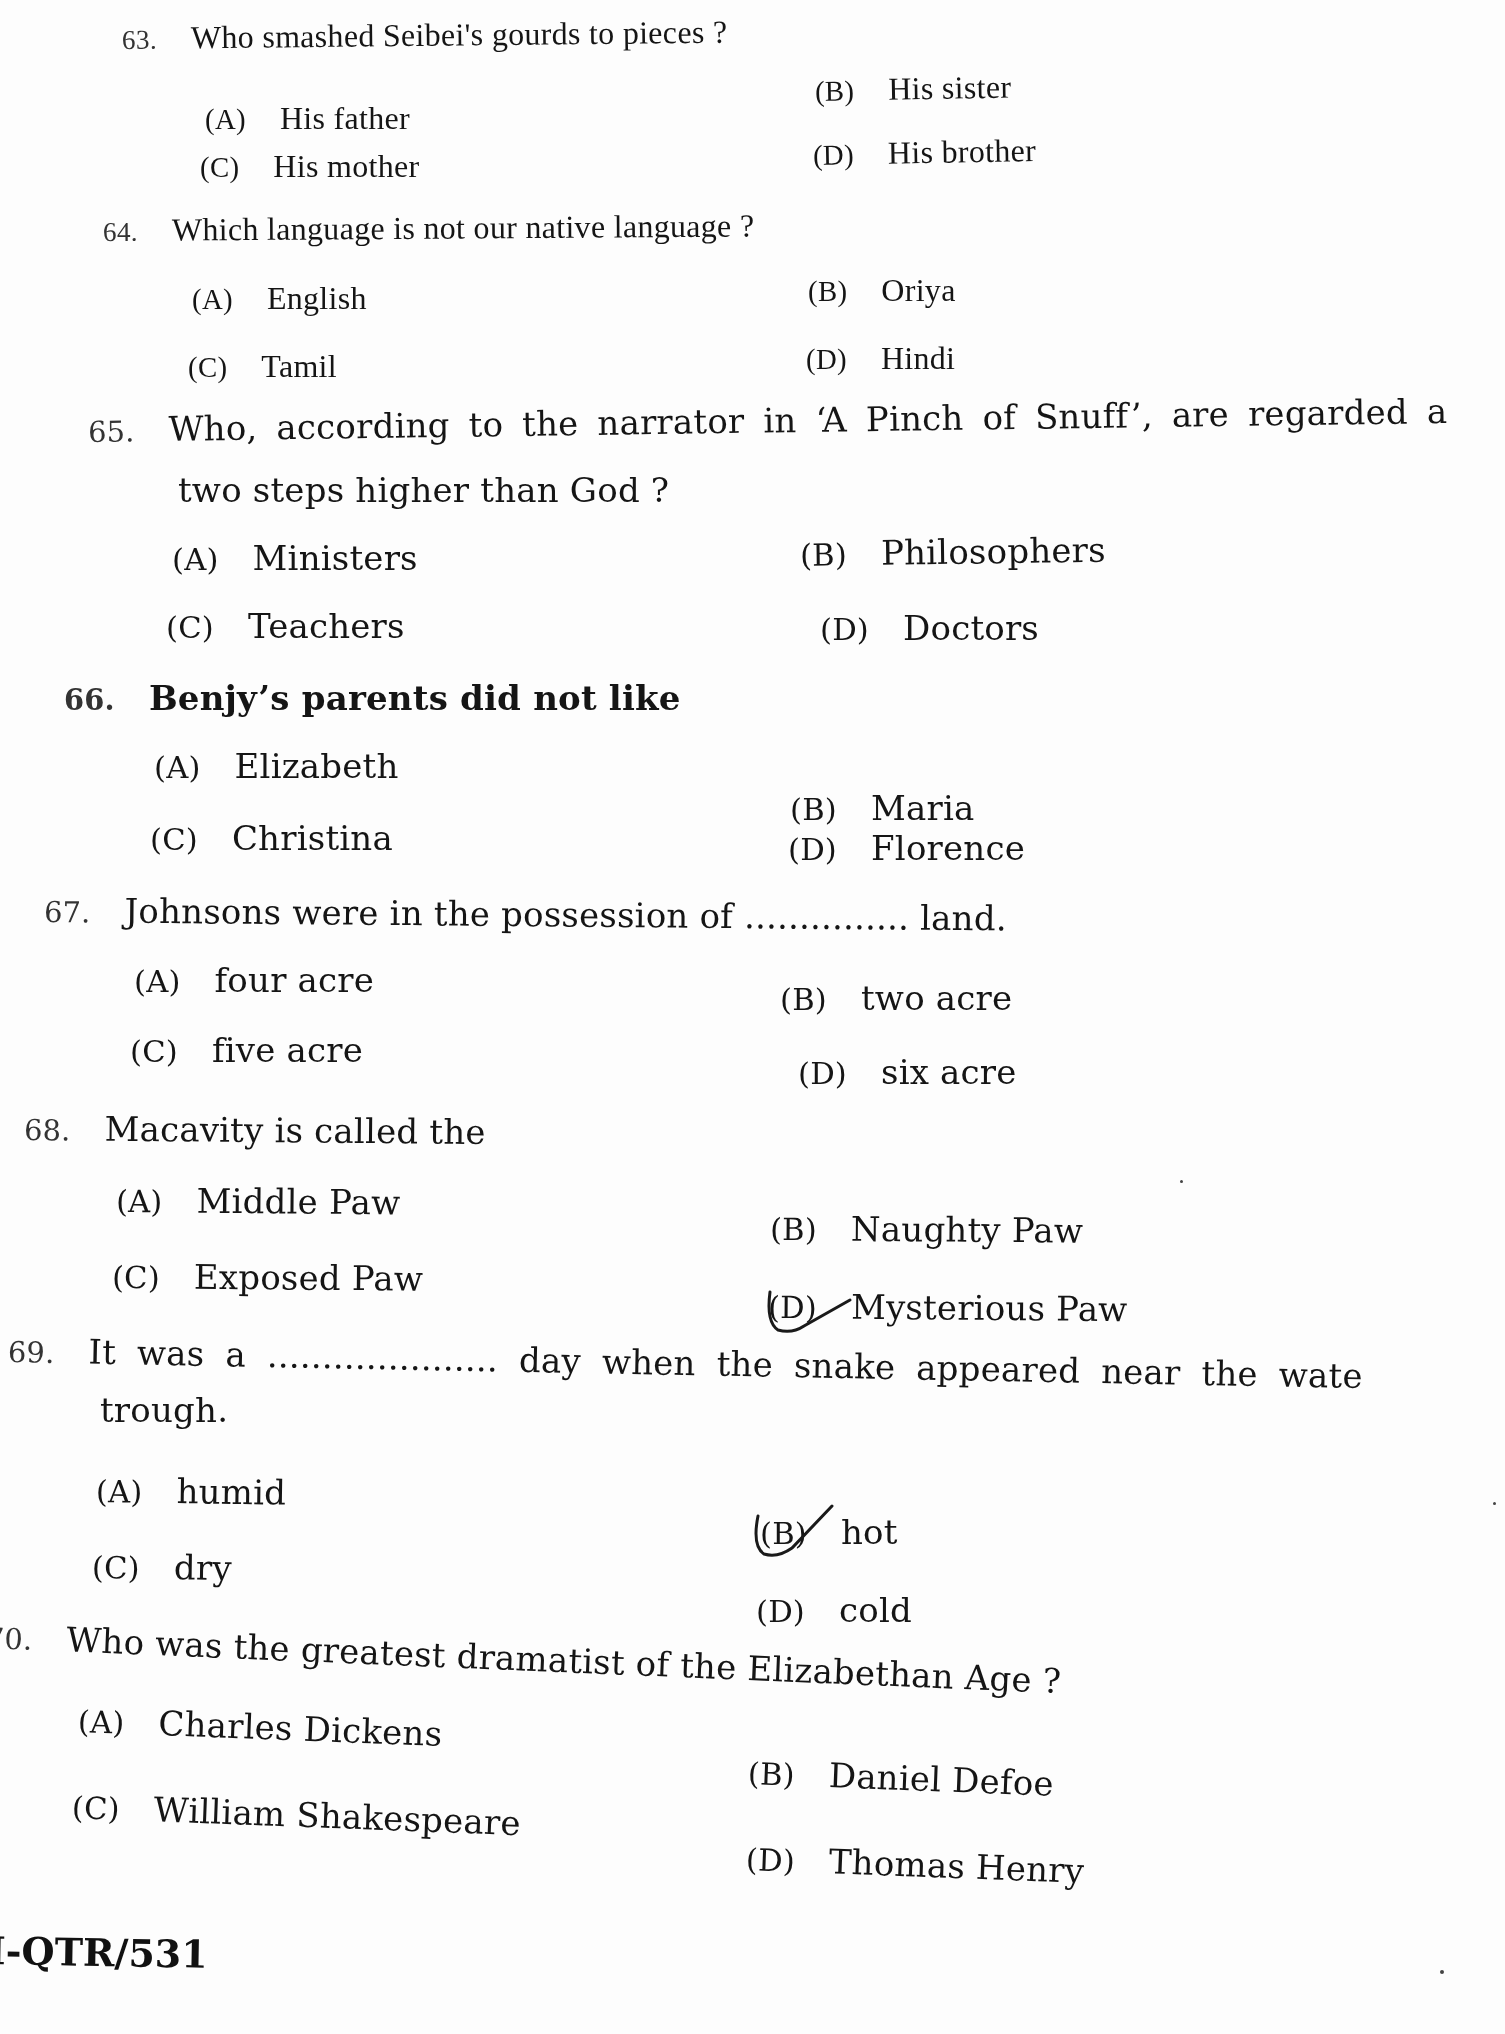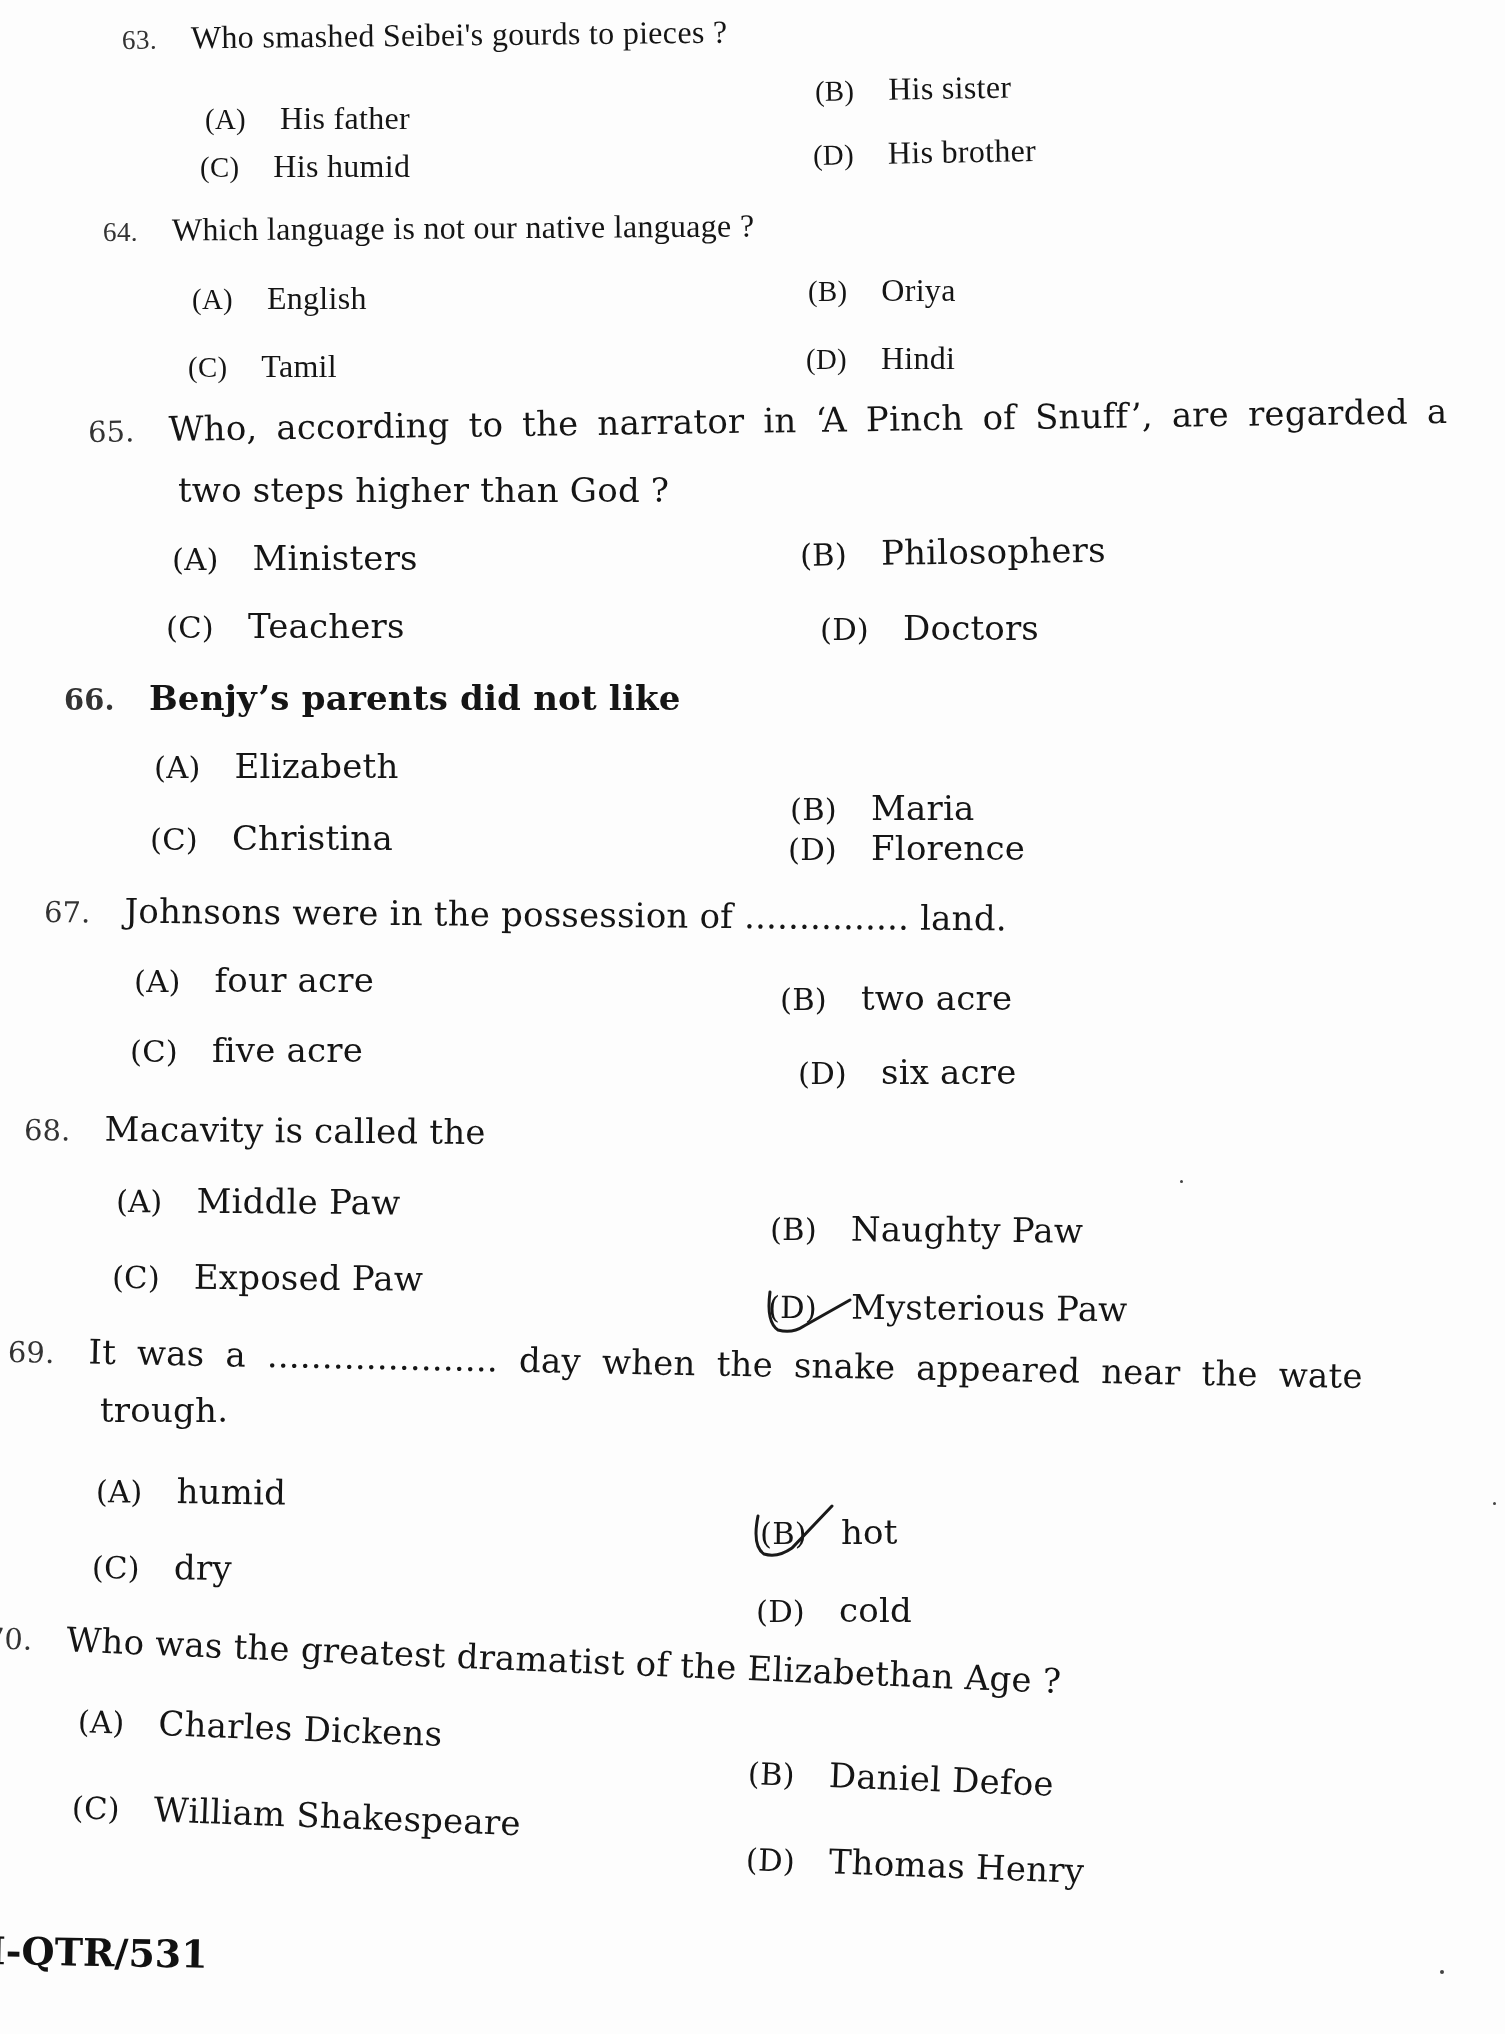--- a/index.html
+++ b/index.html
@@ -22,21 +22,21 @@
   <div class="line q1" style="left:122px; top:20px; transform:rotate(-0.6deg);">
     <span class="num">63.</span><span>Who smashed Seibei's gourds to pieces ?</span>
   </div>
   <div class="line q1" style="left:205px; top:84px;margin-top:16px;">
     <span class="optl">(A)</span><span>His father</span>
   </div>
   <div class="line q1" style="left:815px; top:72px; transform:rotate(-1deg);">
     <span class="optl">(B)</span><span>His sister</span>
   </div>
   <div class="line q1" style="left:200px; top:148px;">
-    <span class="optl">(C)</span><span>His humid</span>
+    <span class="optl">(C)</span><span>His mother</span>
   </div>
   <div class="line q1" style="left:813px; top:136px; transform:rotate(-1deg);">
     <span class="optl">(D)</span><span>His brother</span>
   </div>
 
   <div class="line q1" style="left:103px; top:212px; transform:rotate(-0.4deg);">
     <span class="num">64.</span><span>Which language is not our native language ?</span>
   </div>
   <div class="line q1" style="left:192px; top:280px;">
     <span class="optl">(A)</span><span>English</span>

